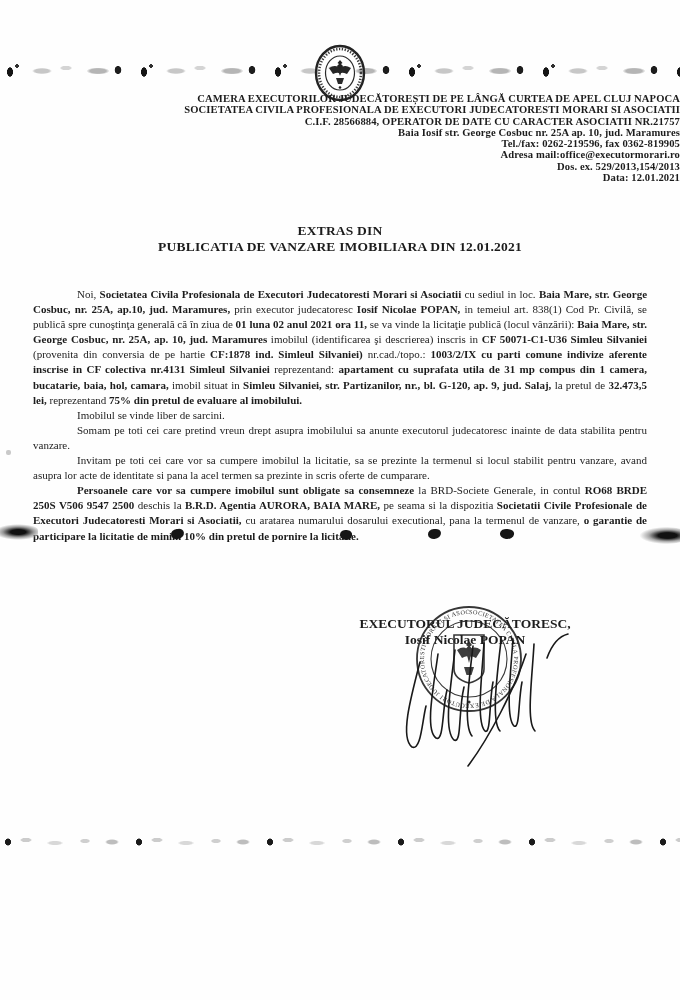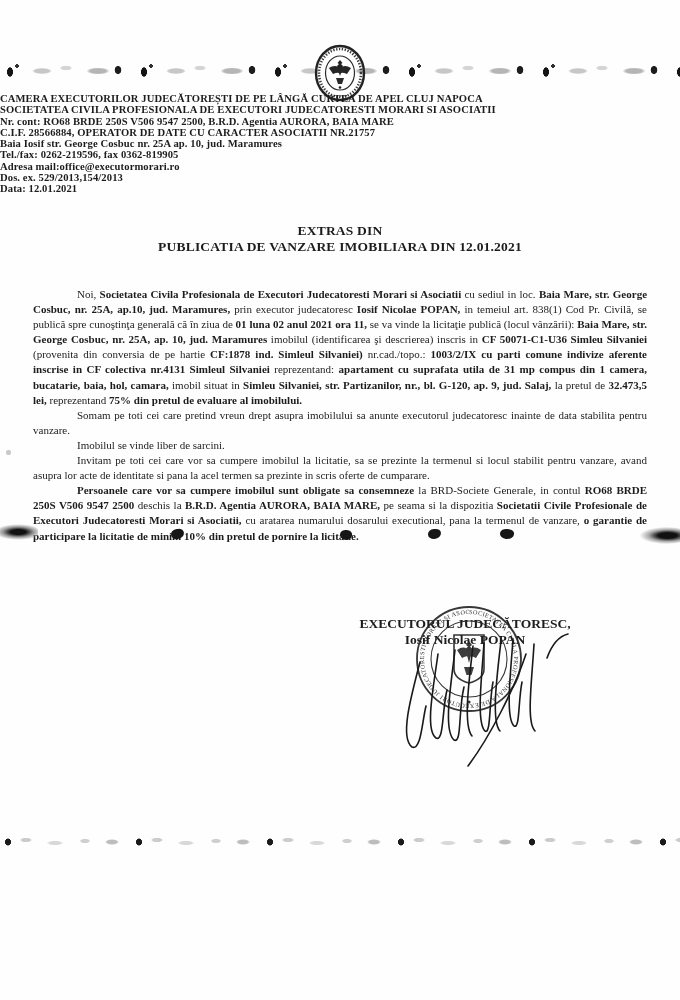--- a/index.html
+++ b/index.html
@@ -15,21 +15,21 @@
     radial-gradient(ellipse 10px 4px at 66px 12px,#d4d4d4 45%,transparent 62%),
     radial-gradient(ellipse 20px 6px at 98px 15px,#b5b5b5 40%,transparent 58%),
     radial-gradient(ellipse 6px 7px at 118px 14px,#1d1d1d 52%,transparent 60%);}
   #noise-bottom{top:831px;height:22px;background-size:131px 22px;background-image:
     radial-gradient(ellipse 5px 6px at 8px 11px,#1a1a1a 55%,transparent 62%),
     radial-gradient(ellipse 10px 4px at 26px 9px,#cccccc 45%,transparent 60%),
     radial-gradient(ellipse 14px 4px at 55px 12px,#d8d8d8 40%,transparent 60%),
     radial-gradient(ellipse 9px 4px at 85px 10px,#cfcfcf 42%,transparent 60%),
     radial-gradient(ellipse 12px 5px at 112px 11px,#bdbdbd 40%,transparent 58%);}
   
-  #header-block{position:absolute;top:93px;left:0;width:680px;text-align:left;
+  #header-block{position:absolute;top:93px;left:0;width:680px;text-align:right;
     font-weight:bold;font-size:10.6px;line-height:11.3px;letter-spacing:.1px;}
   
   #title-block{position:absolute;top:223px;left:0;width:680px;text-align:center;
     font-weight:bold;font-size:13.5px;line-height:16px;letter-spacing:.2px;}
   
   #body-block{position:absolute;top:287px;left:33px;width:614px;
     font-size:11px;line-height:15.1px;text-align:justify;}
   #body-block p{margin:0;text-indent:44px;}
   
   #signature-block{position:absolute;top:616px;left:358px;width:214px;text-align:center;
@@ -53,38 +53,37 @@
     <ellipse cx="36" cy="39" rx="14.5" ry="17" fill="none" stroke="#2a2a2a" stroke-width="1.2"></ellipse>
     <path d="M36 26 l2.5 3 -1.5 1 2 2 -3 10 -3 -10 2 -2 -1.5 -1 z" fill="#222"></path>
     <path d="M25 34 q8 -5 11 2 q3 -7 11 -2 l-4 6 q-7 -3 -7 1 q0 -4 -7 -1 z" fill="#262626"></path>
     <path d="M32 44 h8 l-2 6 h-4 z" fill="#2b2b2b"></path>
     <circle cx="36" cy="53.5" r="1.3" fill="#222"></circle>
   </svg>
 
   <div id="header-block">
     <div>CAMERA EXECUTORILOR JUDECĂTOREȘTI DE PE LÂNGĂ CURTEA DE APEL CLUJ NAPOCA</div>
     <div>SOCIETATEA CIVILA PROFESIONALA DE EXECUTORI JUDECATORESTI MORARI SI ASOCIATII</div>
-    <div>Nr. cont: RO68 BRDE 250S V506 9547 2500, B.R.D. Agentia AURORA, BAIA MARE</div>
     <div>C.I.F. 28566884, OPERATOR DE DATE CU CARACTER ASOCIATII NR.21757</div>
     <div>Baia Iosif str. George Cosbuc nr. 25A ap. 10, jud. Maramures</div>
     <div>Tel./fax: 0262-219596,  fax 0362-819905</div>
     <div>Adresa mail:office@executormorari.ro</div>
     <div>Dos. ex. 529/2013,154/2013</div>
     <div>Data: 12.01.2021</div>
   </div>
 
   <div id="title-block">
     <div>EXTRAS DIN</div>
     <div>PUBLICATIA DE VANZARE IMOBILIARA DIN 12.01.2021</div>
   </div>
 
   <div id="body-block">
     <p><span>Noi, </span><span class="b">Societatea Civila Profesionala de Executori Judecatoresti Morari si Asociatii</span><span> cu sediul in loc. </span><span class="b">Baia Mare, str. George Cosbuc, nr. 25A, ap.10, jud. Maramures,</span><span> prin executor judecatoresc </span><span class="b">Iosif Nicolae POPAN,</span><span> in temeiul art. 838(1) Cod Pr. Civilă, se publică spre cunoştinţa generală că în ziua de </span><span class="b">01 luna 02 anul 2021 ora 11,</span><span> se va vinde la licitaţie publică (locul vânzării): </span><span class="b">Baia Mare, str. George Cosbuc, nr. 25A, ap. 10, jud. Maramures</span><span> imobilul (identificarea şi descrierea) inscris in </span><span class="b">CF 50071-C1-U36 Simleu Silvaniei</span><span> (provenita din conversia de pe hartie </span><span class="b">CF:1878 ind. Simleul Silvaniei)</span><span> nr.cad./topo.: </span><span class="b">1003/2/IX cu parti comune indivize aferente inscrise in CF colectiva nr.4131 Simleul Silvaniei</span><span> reprezentand: </span><span class="b">apartament cu suprafata utila de 31 mp compus din 1 camera, bucatarie, baia, hol, camara,</span><span> imobil situat in </span><span class="b">Simleu Silvaniei, str. Partizanilor, nr., bl. G-120, ap. 9, jud. Salaj,</span><span> la pretul de </span><span class="b">32.473,5 lei,</span><span> reprezentand </span><span class="b">75% din pretul de evaluare al imobilului.</span></p>
+    <p><span>Imobilul se vinde liber de sarcini.</span></p>
     <p><span>Somam pe toti cei care pretind vreun drept asupra imobilului sa anunte executorul judecatoresc inainte de data stabilita pentru vanzare.</span></p>
-    <p><span>Imobilul se vinde liber de sarcini.</span></p>
     <p><span>Invitam pe toti cei care vor sa cumpere imobilul la licitatie, sa se prezinte la termenul si locul stabilit pentru vanzare, avand asupra lor acte de identitate si pana la acel termen sa prezinte in scris oferte de cumparare.</span></p>
     <p><span class="b">Persoanele care vor sa cumpere imobilul sunt obligate sa consemneze</span><span> la BRD-Societe Generale, in contul </span><span class="b">RO68 BRDE 250S V506 9547 2500</span><span> deschis la </span><span class="b">B.R.D. Agentia AURORA, BAIA MARE,</span><span> pe seama si la dispozitia </span><span class="b">Societatii Civile Profesionale de Executori Judecatoresti Morari si Asociatii,</span><span> cu aratarea numarului dosarului executional, pana la termenul de vanzare, </span><span class="b">o garantie de participare la licitatie de minim 10% din pretul de pornire la licitatie.</span></p>
   </div>
 
   <div class="blot" style="left:171px;top:529px;width:13px;height:10px;transform:rotate(-8deg);"></div>
   <div class="blot" style="left:340px;top:530px;width:12px;height:10px;transform:rotate(10deg);"></div>
   <div class="blot" style="left:428px;top:529px;width:13px;height:10px;transform:rotate(-5deg);"></div>
   <div class="blot" style="left:500px;top:529px;width:14px;height:10px;transform:rotate(7deg);"></div>
 
   <div class="smudge" style="left:-6px;top:524px;width:44px;height:16px;background:radial-gradient(ellipse at 55% 50%,#111 22%,#9a9a9a 45%,transparent 70%);"></div>

